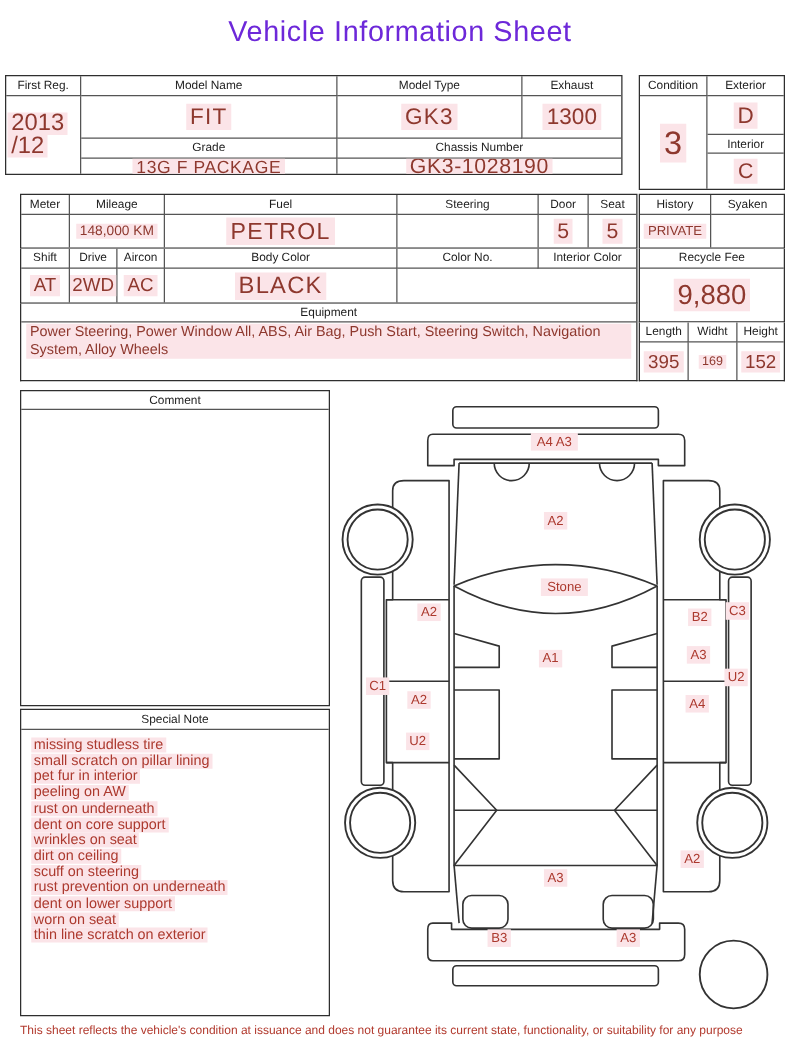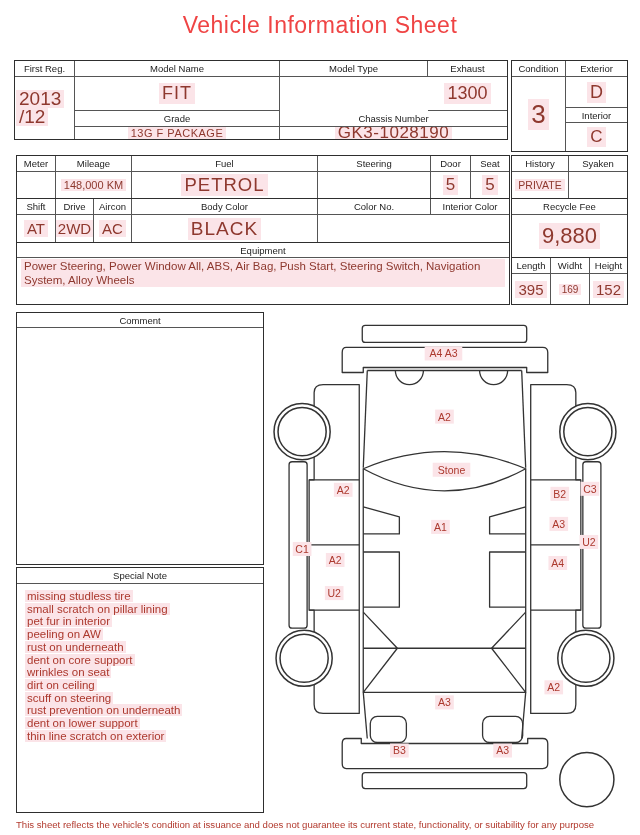--- a/index.html
+++ b/index.html
@@ -2,21 +2,21 @@
 <html><head>
 <meta charset="utf-8">
 <style>
   html,body{margin:0;padding:0;}
   body{
     width:640px;height:835px;position:relative;background:#fff;overflow:hidden;
     font-family:"Liberation Sans","DejaVu Sans",sans-serif;color:#1c1c1c;
   }
   .title{
     position:absolute;left:0;top:12px;width:640px;text-align:center;
-    font-size:23px;letter-spacing:0.5px;color:#ef4444;
+    font-size:23px;letter-spacing:0.5px;color:#6d28d9;
   }
   
   .t{position:absolute;display:grid;background:#fff;border:1.5px solid #2e2e2e;box-sizing:border-box;}
   .t.flush{border-top:none;}
   .c{
     border-right:1px solid #555;border-bottom:1px solid #555;
     display:flex;align-items:center;justify-content:center;
     box-sizing:border-box;overflow:hidden;
   }
   .c.nr{border-right:none;}
@@ -33,38 +33,41 @@
     font-size:9.6px;color:#b23a2e;white-space:nowrap;
   }
   .diagram{position:absolute;left:264px;top:304px;width:376px;height:512px;}
   svg text{font-family:"Liberation Sans","DejaVu Sans",sans-serif;}
 </style>
 </head>
 <body>
 
 <div class="title">Vehicle Information Sheet</div>
 
-<div class="t" style="left:14px;top:60px;width:494px;height:80px;grid-template-columns:60px 205px 148px 1fr;grid-template-rows:16px 34px 16px 1fr;">
+<div class="t" style="left:4px;top:60px;width:494px;height:80px;grid-template-columns:60px 205px 148px 1fr;grid-template-rows:16px 34px 16px 1fr;">
   <div class="c lbl" style="grid-area:1/1">First Reg.</div>
   <div class="c lbl" style="grid-area:1/2">Model Name</div>
   <div class="c lbl" style="grid-area:1/3">Model Type</div>
   <div class="c lbl nr" style="grid-area:1/4">Exhaust</div>
   <div class="c nb red" style="grid-area:2/1/5/2;flex-direction:column;align-items:flex-start;font-size:19px;line-height:18px;padding-left:1px">
     <span class="hl">2013</span>
     <span class="hl">/12</span>
   </div>
   <div class="c red" style="grid-area:2/2;font-size:18px;letter-spacing:1px">
       <span class="hl">FIT</span>
     </div>
+  <div class="c red" style="grid-area:2/3;font-size:18px;letter-spacing:1px">
+      <span class="hl">GK3</span>
+    </div>
   <div class="c nr red" style="grid-area:2/4;font-size:18px">
       <span class="hl">1300</span>
     </div>
   <div class="c lbl" style="grid-area:3/2">Grade</div>
   <div class="c lbl nr" style="grid-area:3/3/4/5">Chassis Number</div>
-  <div class="c nb red" style="grid-area:4/2;font-size:11px;letter-spacing:0.5px">
+  <div class="c nb red" style="grid-area:4/2;font-size:14px;letter-spacing:0.5px">
       <span class="hl">13G F PACKAGE</span>
     </div>
   <div class="c nr nb red" style="grid-area:4/3/5/5;font-size:17px;letter-spacing:0.5px">
       <span class="hl">GK3-1028190</span>
     </div>
 </div>
 
 <div class="t" style="left:511px;top:60px;width:117px;height:92px;grid-template-columns:54px 1fr;grid-template-rows:16px 31px 15px 1fr;">
   <div class="c lbl" style="grid-area:1/1">Condition</div>
   <div class="c lbl nr" style="grid-area:1/2">Exterior</div>
@@ -183,20 +186,21 @@
     <div class="note-line"><span class="hl">small scratch on pillar lining</span></div>
     <div class="note-line"><span class="hl">pet fur in interior</span></div>
     <div class="note-line"><span class="hl">peeling on AW</span></div>
     <div class="note-line"><span class="hl">rust on underneath</span></div>
     <div class="note-line"><span class="hl">dent on core support</span></div>
     <div class="note-line"><span class="hl">wrinkles on seat</span></div>
     <div class="note-line"><span class="hl">dirt on ceiling</span></div>
     <div class="note-line"><span class="hl">scuff on steering</span></div>
     <div class="note-line"><span class="hl">rust prevention on underneath</span></div>
     <div class="note-line"><span class="hl">dent on lower support</span></div>
+    <div class="note-line"><span class="hl">worn on seat</span></div>
     <div class="note-line"><span class="hl">thin line scratch on exterior</span></div>
   </div>
 </div>
 
 <svg class="diagram" viewBox="0 0 375 510">
   <g fill="none" stroke="#333" stroke-width="1.3" stroke-linejoin="round">
 
     <rect x="98" y="21" width="164" height="17" rx="3"></rect>
 
     <path d="M82,43 L278,43 Q283,43 283,48 L283,68 L262,68 L262,63 L99,63 L99,68 L78,68 L78,48 Q78,43 82,43 Z"></path>

